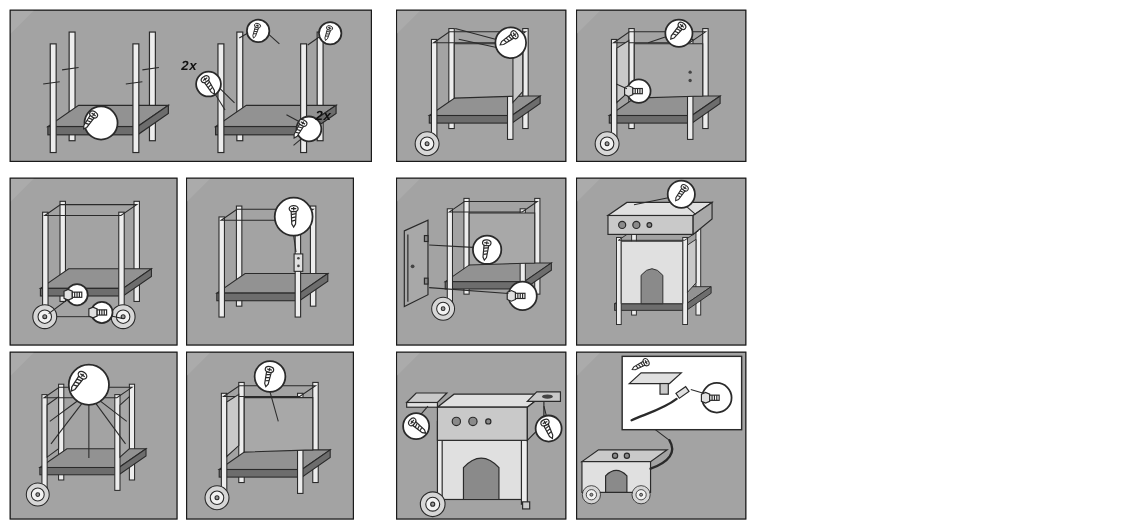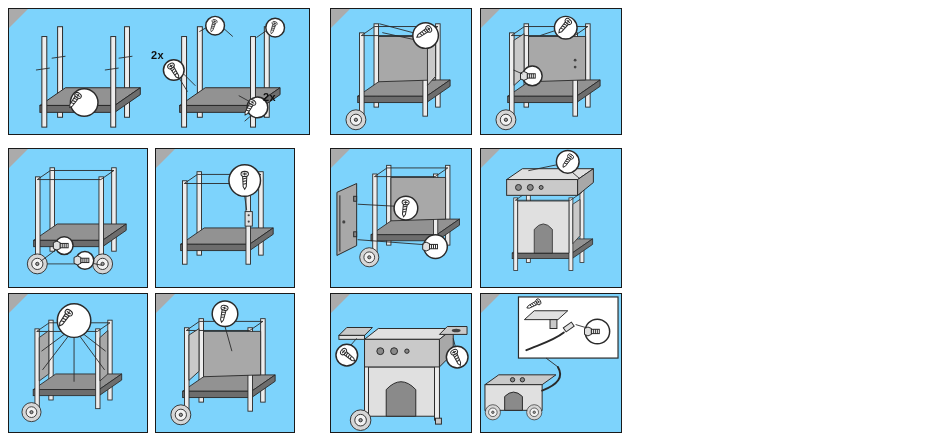--- a/index.html
+++ b/index.html
@@ -6,22 +6,23 @@
   html,body { width:950px; height:441px; }
   body {
     position:relative;
     background: var(--background, #ffffff);
     font-family: "Liberation Sans", sans-serif;
   }
   .sheet { position:absolute; inset:0; }
   .panel {
     position:absolute;
     border:1.3px solid var(--panel-border, #1a1a1a);
-    background:#7dd3fc;
+    background:#a3a3a3;
     overflow:hidden;
+    font-style:italic;
   }
   .corner {
     position:absolute; top:0; left:0; width:0; height:0;
     border-top:19px solid var(--corner-marker, #ababab);
     border-right:19px solid transparent;
   }
   .qty {
     position:absolute; font-weight:700; font-size:11px; color:#101010;
     letter-spacing:0.5px;
   }

